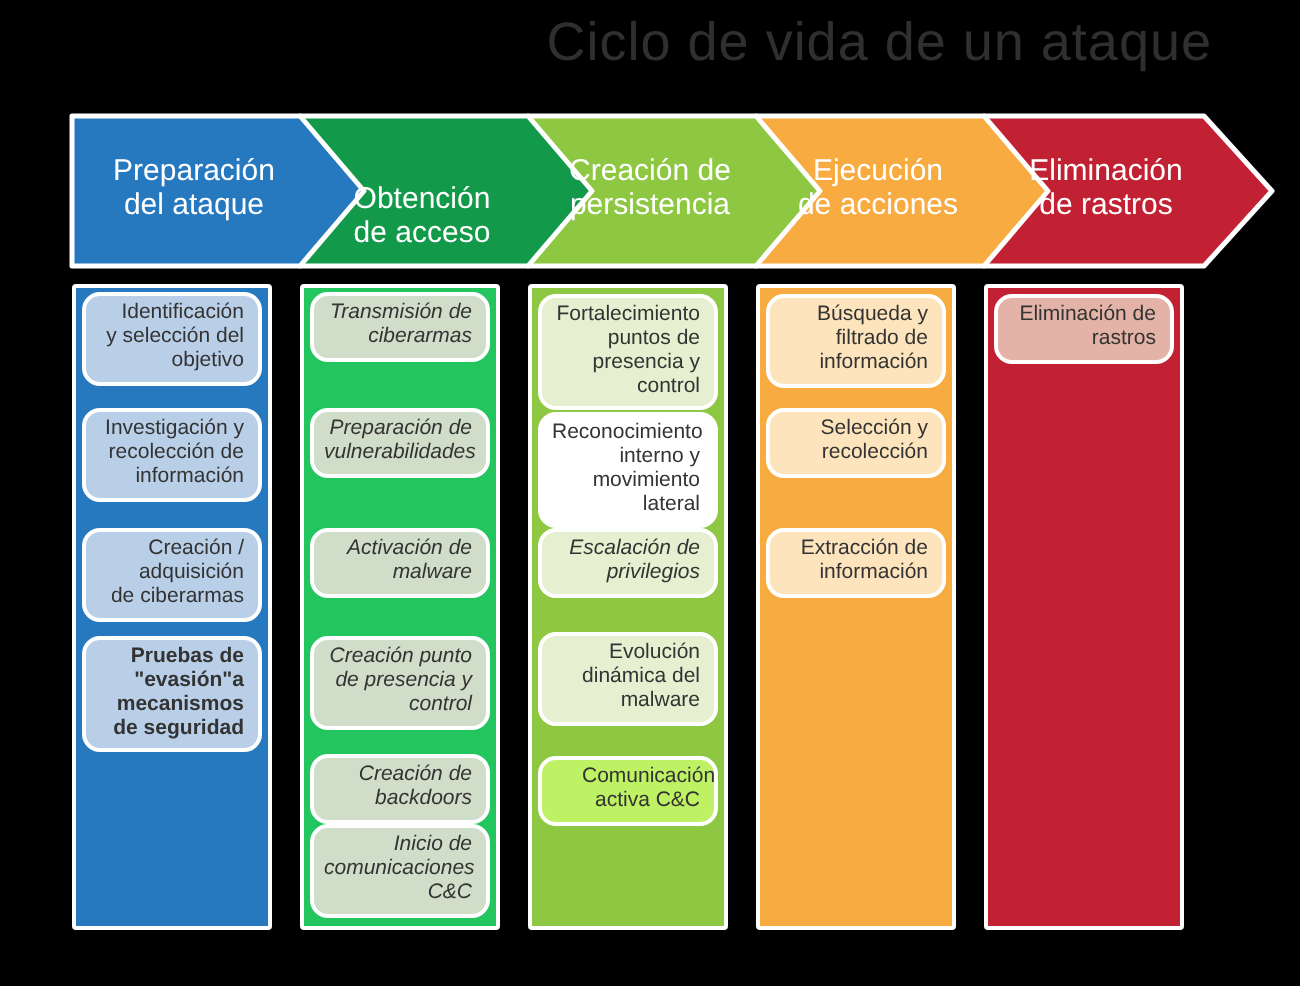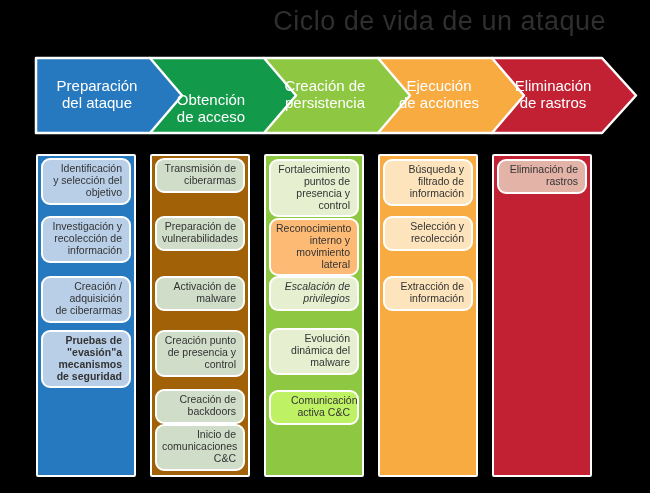--- a/index.html
+++ b/index.html
@@ -22,21 +22,21 @@
     position:absolute;top:77px;width:114px;
     box-sizing:border-box;padding-left:8px;
     text-align:center;color:#fff;
     font-size:15px;line-height:1.16;
     white-space:pre-line;
   }
   .h0{left:36px}.h1{left:150px}.h2{left:264px}.h3{left:378px}.h4{left:492px}
   .pcol{
     position:absolute;top:142px;height:323px;width:100px;
     box-sizing:border-box;
-    border:2px solid #fff;border-radius:2px;margin-top:12px;
+    border:2px solid #fff;border-radius:2px;
   }
   .c0{left:36px}.c1{left:150px}.c2{left:264px}.c3{left:378px}.c4{left:492px}
   .box{
     position:absolute;left:3px;right:3px;
     border:2px solid #fff;border-radius:9px;
     padding:3px 7px 4px 5px;
     font-size:10.5px;line-height:1.13;
     text-align:right;color:#333;
     white-space:pre-line;
   }
@@ -87,42 +87,42 @@
 recolección de
 información</div>
       <div class="box" style="background: rgb(185, 207, 232); color: rgb(51, 51, 51);">Creación /
 adquisición
 de ciberarmas</div>
       <div class="box" style="background: rgb(185, 207, 232); color: rgb(51, 51, 51); font-weight: bold;">Pruebas de
 "evasión"a
 mecanismos
 de seguridad</div>
     </div>
-  <div class="pcol c1" style="background: #a16207;">
+  <div class="pcol c1" style="background: #22c55e; font-style: italic;">
       <div class="box" style="background: rgb(207, 221, 201); color: rgb(51, 51, 51);">Transmisión de
 ciberarmas</div>
       <div class="box" style="background: rgb(207, 221, 201); color: rgb(51, 51, 51);">Preparación de
 vulnerabilidades</div>
       <div class="box" style="background: rgb(207, 221, 201); color: rgb(51, 51, 51); text-align: right;">Activación de
 malware</div>
       <div class="box" style="background: rgb(207, 221, 201); color: rgb(51, 51, 51);">Creación punto
 de presencia y
 control</div>
       <div class="box" style="background: rgb(207, 221, 201); color: rgb(51, 51, 51);">Creación de
 backdoors</div>
       <div class="box" style="background: rgb(207, 221, 201); color: rgb(51, 51, 51);">Inicio de
 comunicaciones
 C&amp;C</div>
     </div>
   <div class="pcol c2" style="background: rgb(142, 199, 65);">
       <div class="box" style="background: rgb(230, 239, 208); color: rgb(51, 51, 51);">Fortalecimiento
 puntos de
 presencia y
 control</div>
-      <div class="box" style="background: #fdba74; color: rgb(51, 51, 51);">Reconocimiento
+      <div class="box" style="background: #ffffff; color: rgb(51, 51, 51);">Reconocimiento
 interno y
 movimiento
 lateral</div>
       <div class="box" style="background: rgb(230, 239, 208); color: rgb(51, 51, 51); font-style: italic;">Escalación de
 privilegios</div>
       <div class="box" style="background: rgb(230, 239, 208); color: rgb(51, 51, 51);">Evolución
 dinámica del
 malware</div>
       <div class="box" style="background: #bef264; color: rgb(51, 51, 51); padding-left: 20px;">Comunicación
 activa C&amp;C</div>

